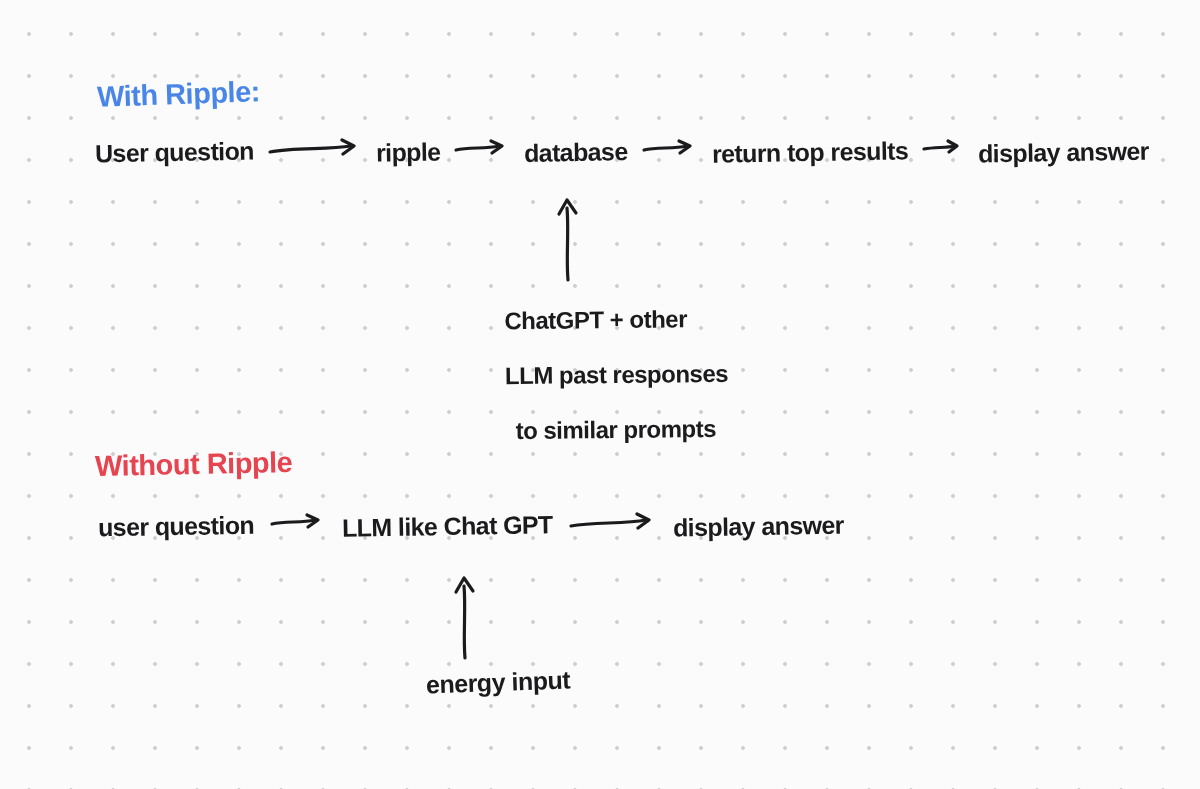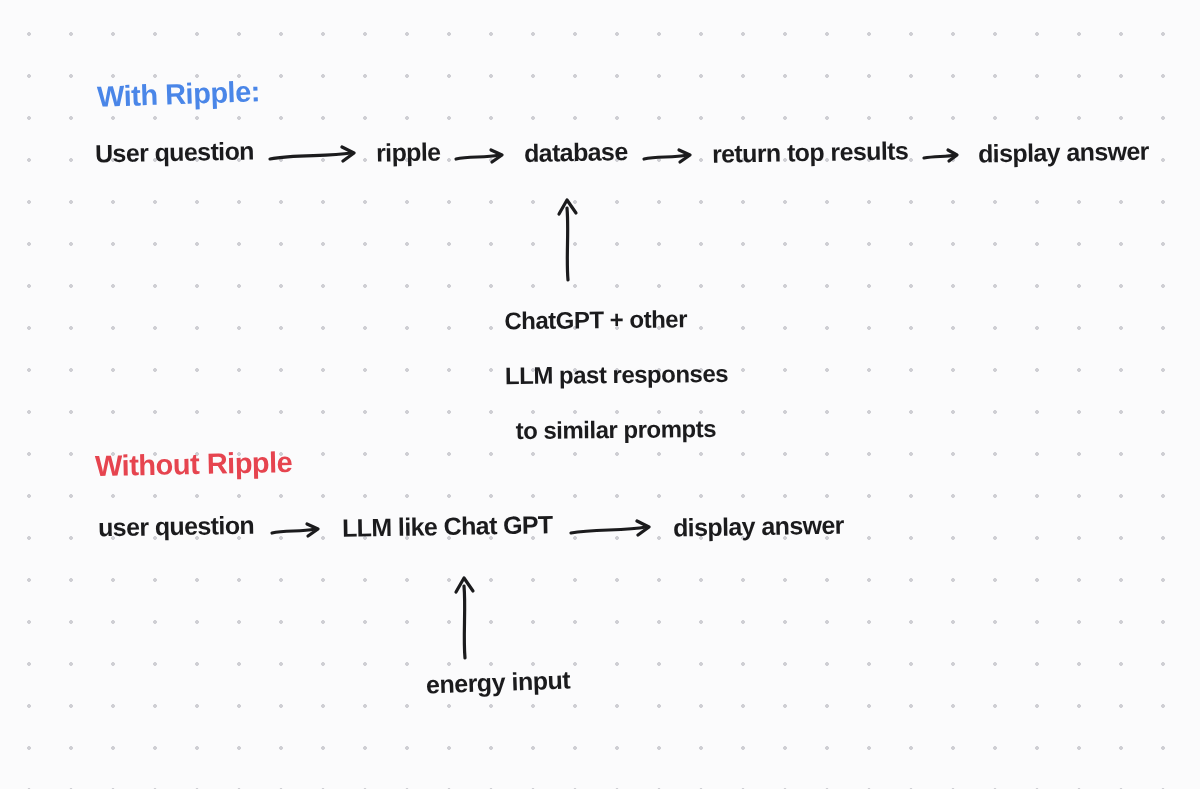--- a/index.html
+++ b/index.html
@@ -20,21 +20,21 @@
     font-size: 29px;
     font-weight: 700;
     letter-spacing: -0.5px;
     white-space: nowrap;
   }
   .title.blue { color: var(--blue, #4a86e8); transform: rotate(-2deg); }
   .title.red  { color: var(--red, #e6444f);  transform: rotate(-1.2deg); }
   .flow-row {
     position: absolute;
     display: flex;
-    align-items: flex-end;
+    align-items: flex-start;
     gap: 13px;
   }
   .node { font-size: 25px; font-weight: 600; letter-spacing: -0.6px; white-space: nowrap; }
   .flow-row .node:nth-child(odd)  { transform: rotate(-1deg); }
   .flow-row .node:nth-child(even) { transform: rotate(0.7deg); }
   .arrow { display: flex; align-items: center; color: var(--ink, #1b1b1d); flex: 0 0 auto; }
   .vert { position: absolute; color: var(--ink, #1b1b1d); }
   .annot {
     position: absolute;
     font-size: 24px;

